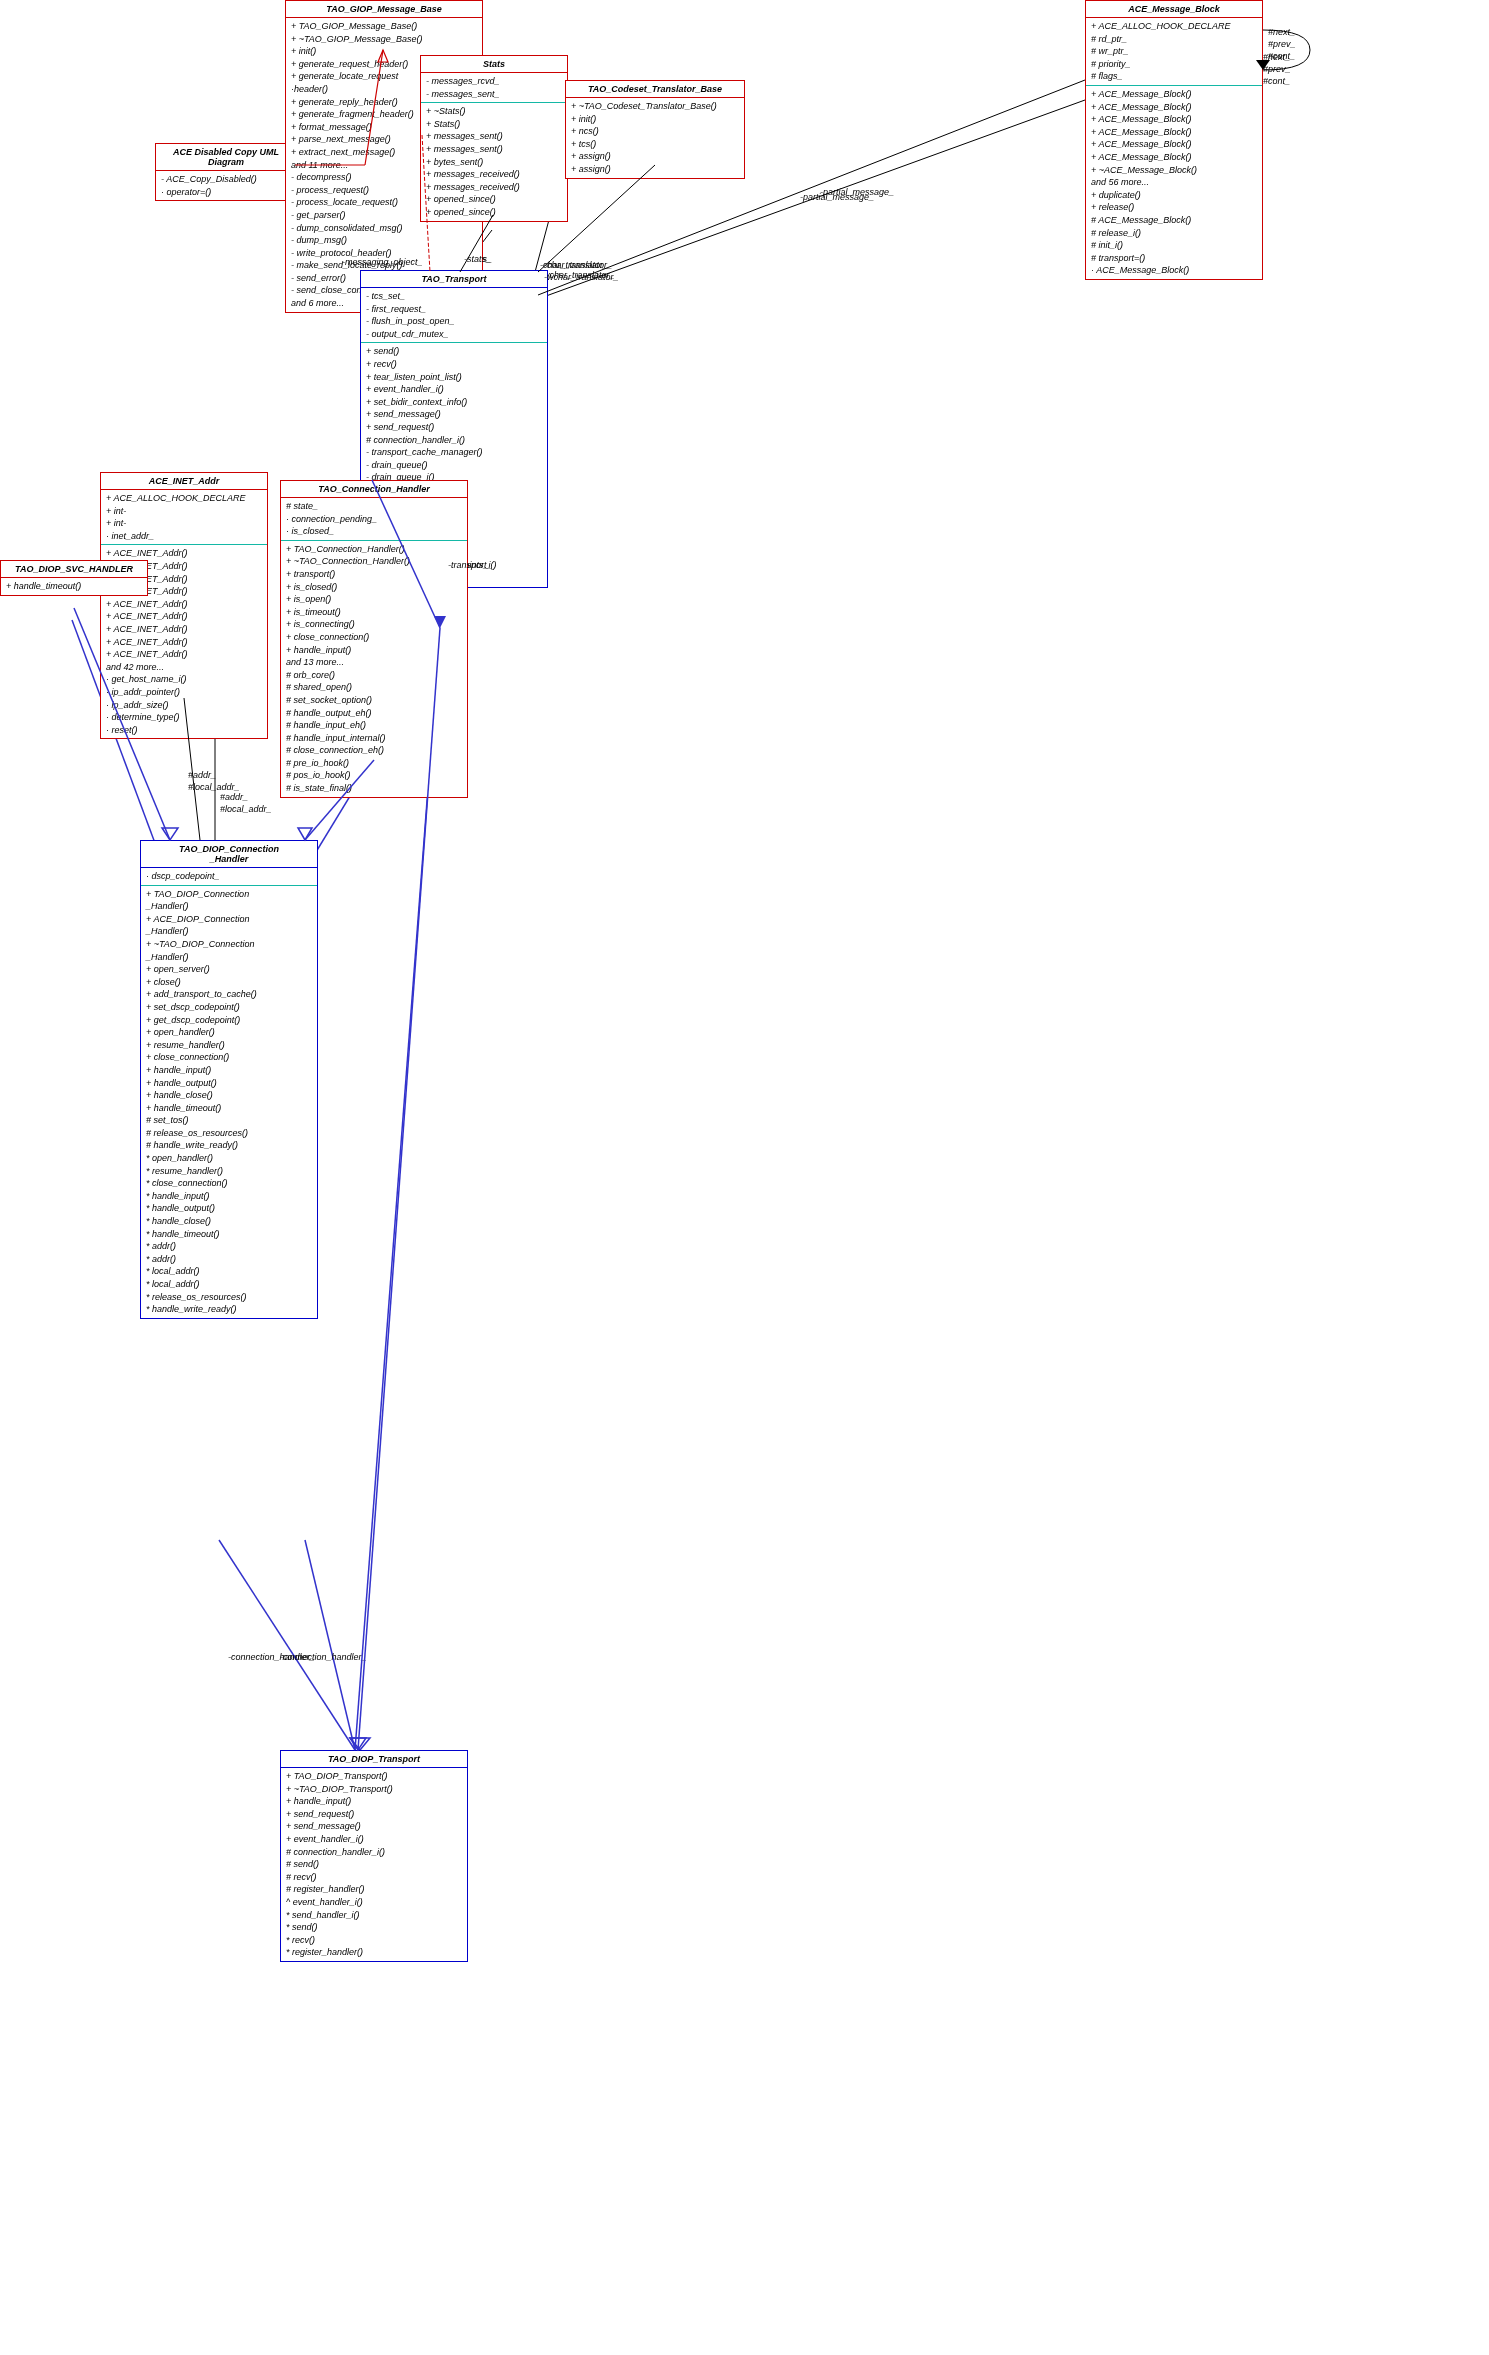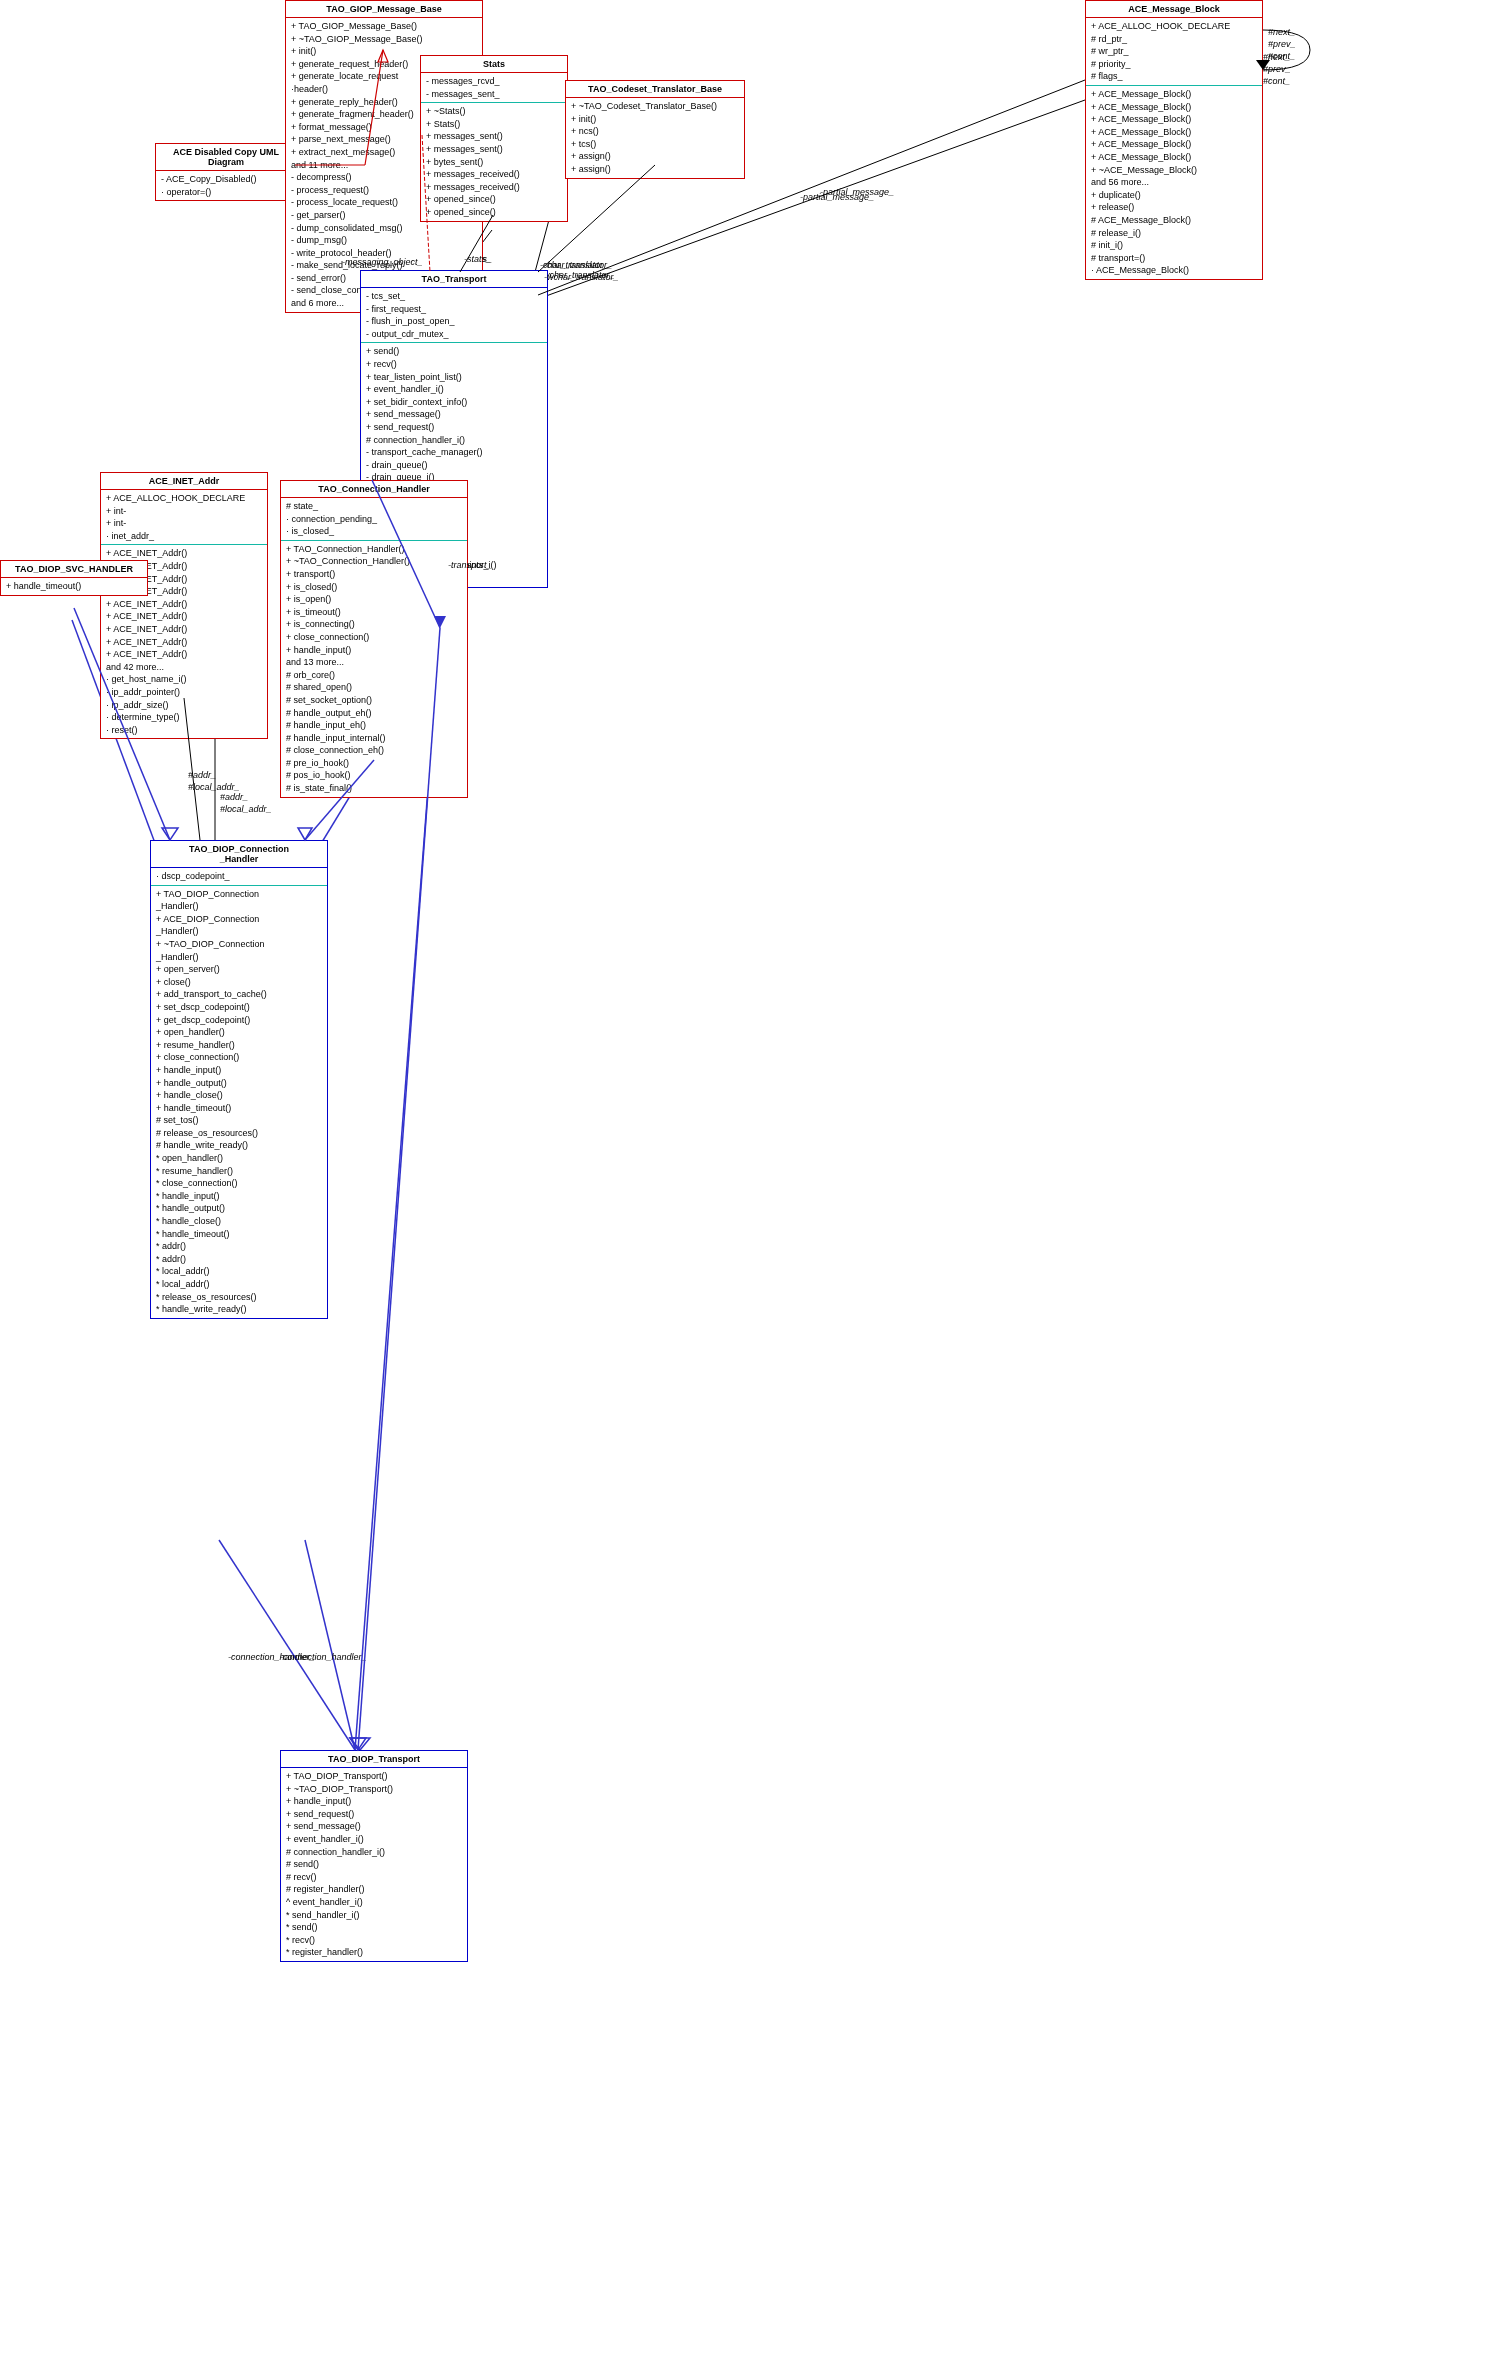--- a/index.html
+++ b/index.html
@@ -15,20 +15,21 @@
     .diagram-container {
       position: relative;
       width: 1489px;
       height: 2355px;
     }
     .uml-box {
       position: absolute;
       border: 1.5px solid #cc0000;
       background: #fff;
       font-size: 9px;
+      font-style: italic;
     }
     .uml-box.blue-border {
       border-color: #0000cc;
       margin-left: 10px;
     }
     .uml-box.red-border {
       border-color: #cc0000;
     }
     .uml-box-title {
       background: #fff;
@@ -294,21 +295,21 @@
       <div># handle_output_eh()</div>
       <div># handle_input_eh()</div>
       <div># handle_input_internal()</div>
       <div># close_connection_eh()</div>
       <div># pre_io_hook()</div>
       <div># pos_io_hook()</div>
       <div># is_state_final()</div>
     </div>
   </div>
 
-  <div class="uml-box blue-border" style="left:140px; top:840px; width:178px; border-color:#0000cc;">
+  <div class="uml-box blue-border" style="left:130px; top:840px; width:178px; border-color:#0000cc;">
     <div class="uml-box-title" style="border-bottom-color:#0000cc;">TAO_DIOP_Connection<br>_Handler</div>
     <div class="uml-box-section">
       <div>· dscp_codepoint_</div>
     </div>
     <div class="uml-box-section">
       <div>+ TAO_DIOP_Connection</div>
       <div>_Handler()</div>
       <div>+ ACE_DIOP_Connection</div>
       <div>_Handler()</div>
       <div>+ ~TAO_DIOP_Connection</div>

